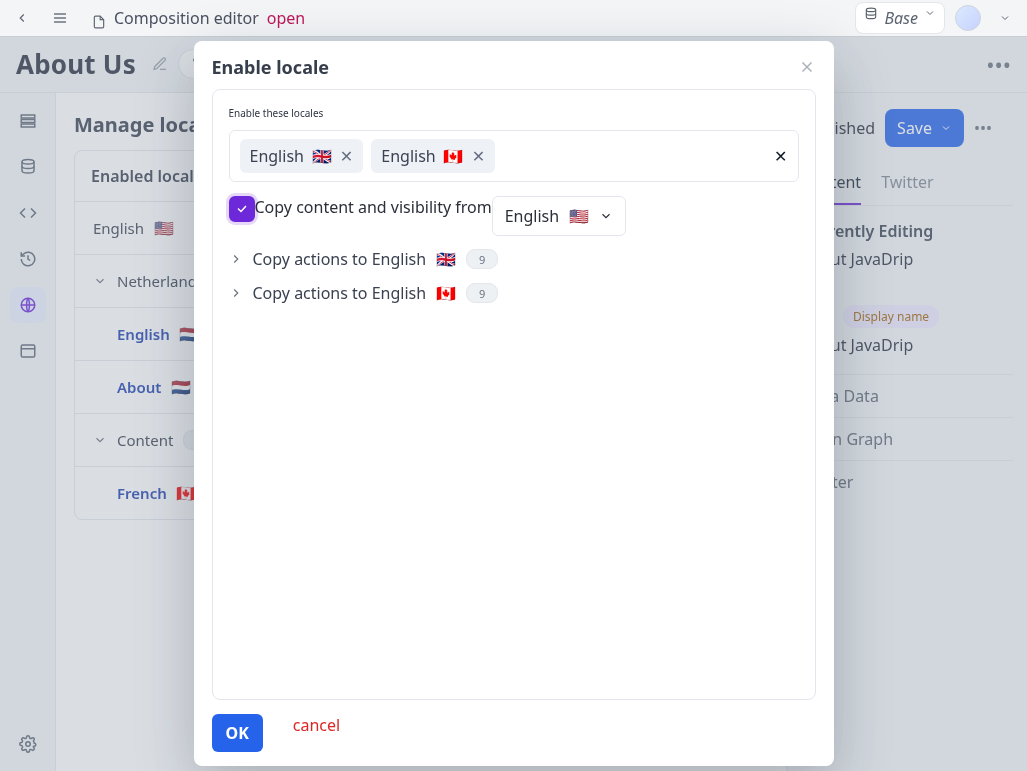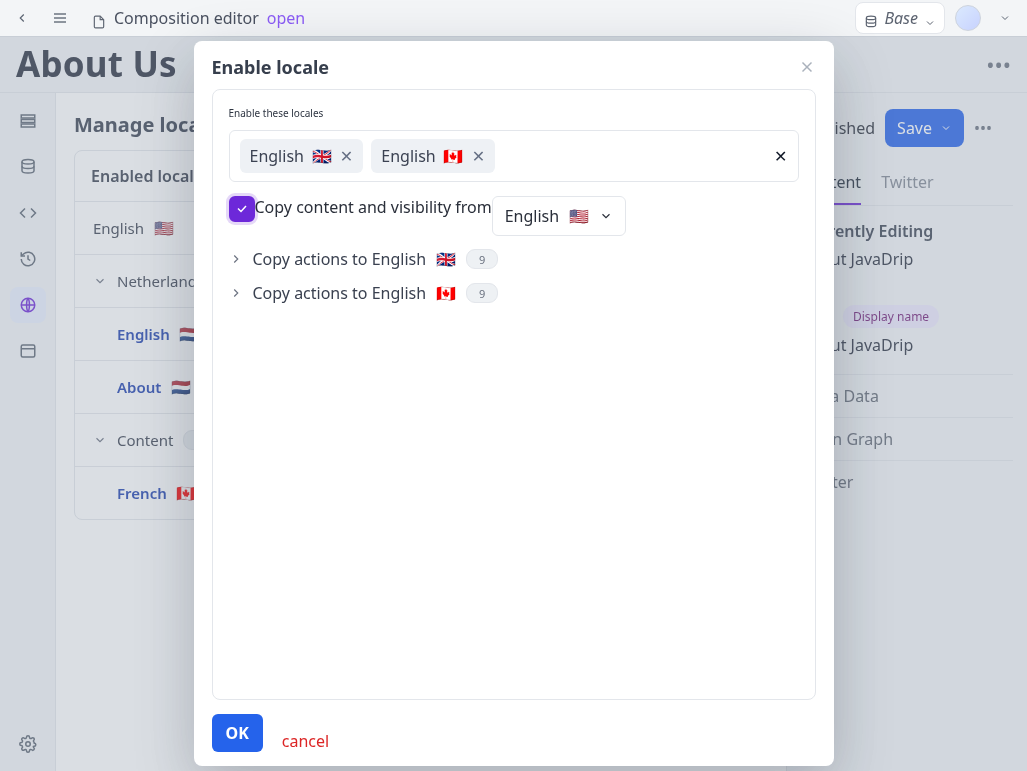--- a/index.html
+++ b/index.html
@@ -35,33 +35,33 @@
     gap:10px;
     padding:0 8px;
     border-bottom:1px solid var(--border);
     background:var(--bg);
   }
   .icon-btn{
     width:28px;height:28px;display:inline-flex;align-items:center;justify-content:center;border-radius:6px;color:var(--icon);
   }
   .doc-chip{display:flex;align-items:flex-end;gap:8px;padding:4px 8px;color:#5e6572;}
   .doc-chip .title{color:#4a5160;}
-  .doc-chip .open{color:#8b5cf6;}
+  .doc-chip .open{color:#be185d;}
   .spacer{flex:1}
-  .base-chip{display:flex;align-items:flex-end;gap:6px;padding:4px 8px;border-radius:8px;background:#fff;border:1px solid var(--border);color:#5c6370;font-style:italic}
+  .base-chip{display:flex;align-items:flex-start;gap:6px;padding:4px 8px;border-radius:8px;background:#fff;border:1px solid var(--border);color:#5c6370;font-style:italic}
   .avatar{width:24px;height:24px;border-radius:50%;background:linear-gradient(135deg,#dbeafe,#c7d2fe);border:1px solid #cdd3dd}
 
   
   .page-header{
     display:flex;align-items:center;gap:10px;
     padding:10px 16px 12px 16px;
     border-bottom:1px solid var(--border);
     background:var(--bg);
   }
-  .page-title{font-size:35px;font-weight:700;letter-spacing:.2px;color:#2a3040;}
+  .page-title{font-size:26px;font-weight:700;letter-spacing:.2px;color:#2a3040;}
   .edit-pencil{color:#9aa2ad;margin-left:6px}
   .pill{display:inline-flex;align-items:center;gap:8px;padding:6px 12px;border:1px solid var(--border);border-radius:20px;background:#fff;color:#5e6572}
   .dots{color:#6b7280}
 
   
   .app{
     position:relative;height:calc(100% - 36px - 56px);
     display:grid;grid-template-columns:56px 1fr 240px;background:var(--bg);
   }
   .rail{
@@ -101,21 +101,21 @@
   }
   .right .status-row{display:flex;align-items:center;gap:10px;margin-bottom:14px}
   .right .save-btn{
     display:flex;align-items:center;gap:8px;background:var(--blue);color:#fff;border-radius:8px;padding:8px 12px;font-weight:400
   }
   .right .tabs{display:flex;gap:20px;border-bottom:1px solid var(--border);}
   .right .tab{padding:10px 0;color:#808794}
   .right .tab.active{color:#1f2937;border-bottom:2px solid var(--purple)}
   .section-hdr{margin-top:14px;color:#3c4453;font-weight:600}
   .muted{color:#8b93a1;font-size:12px}
-  .pill-badge{display:inline-flex;align-items:center;padding:3px 10px;border-radius:14px;background:var(--purple-bg);color:#701a75;font-size:12px}
+  .pill-badge{display:inline-flex;align-items:center;padding:3px 10px;border-radius:14px;background:var(--purple-bg);color:#a16207;font-size:12px}
   .list-item{padding:10px 0;border-top:1px solid var(--border);color:#616874}
 
   
   .overlay{
     position:fixed;inset:0;background:rgba(150,160,175,.35);
     display:flex;align-items:center;justify-content:center;z-index:50;margin-top:36px;
   }
   .modal{
     width:640px;max-width:94vw;height:736px;max-height:94vh;background:#fff;border-radius:8px;box-shadow:var(--modal-shadow);
     display:flex;flex-direction:column;overflow:hidden;
@@ -138,21 +138,21 @@
   .checkbox{
     width:22px;height:22px;border-radius:6px;border:2px solid var(--purple);display:inline-flex;align-items:center;justify-content:center;background:var(--purple);color:#fff;
     box-shadow:0 0 0 3px rgba(109,40,217,.18)
   }
   .select{
     display:flex;align-items:center;gap:10px;border:1px solid var(--border);border-radius:6px;padding:8px 12px;background:#fff
   }
 
   .action-line{display:flex;align-items:center;gap:10px;margin-top:12px;color:#3a4150}
 
-  .modal-ftr{display:flex;align-items:flex-end;gap:19px;padding:14px 18px}
+  .modal-ftr{display:flex;align-items:flex-start;gap:30px;padding:14px 18px}
   .btn-primary{background:var(--blue);color:#fff;border-radius:6px;padding:8px 14px;font-weight:700}
   .btn-link-danger{color:var(--danger)}
 
   
   .svg{display:block}
   .flag{font-size:16px;line-height:1}
 </style>
 </head>
 <body>
 

